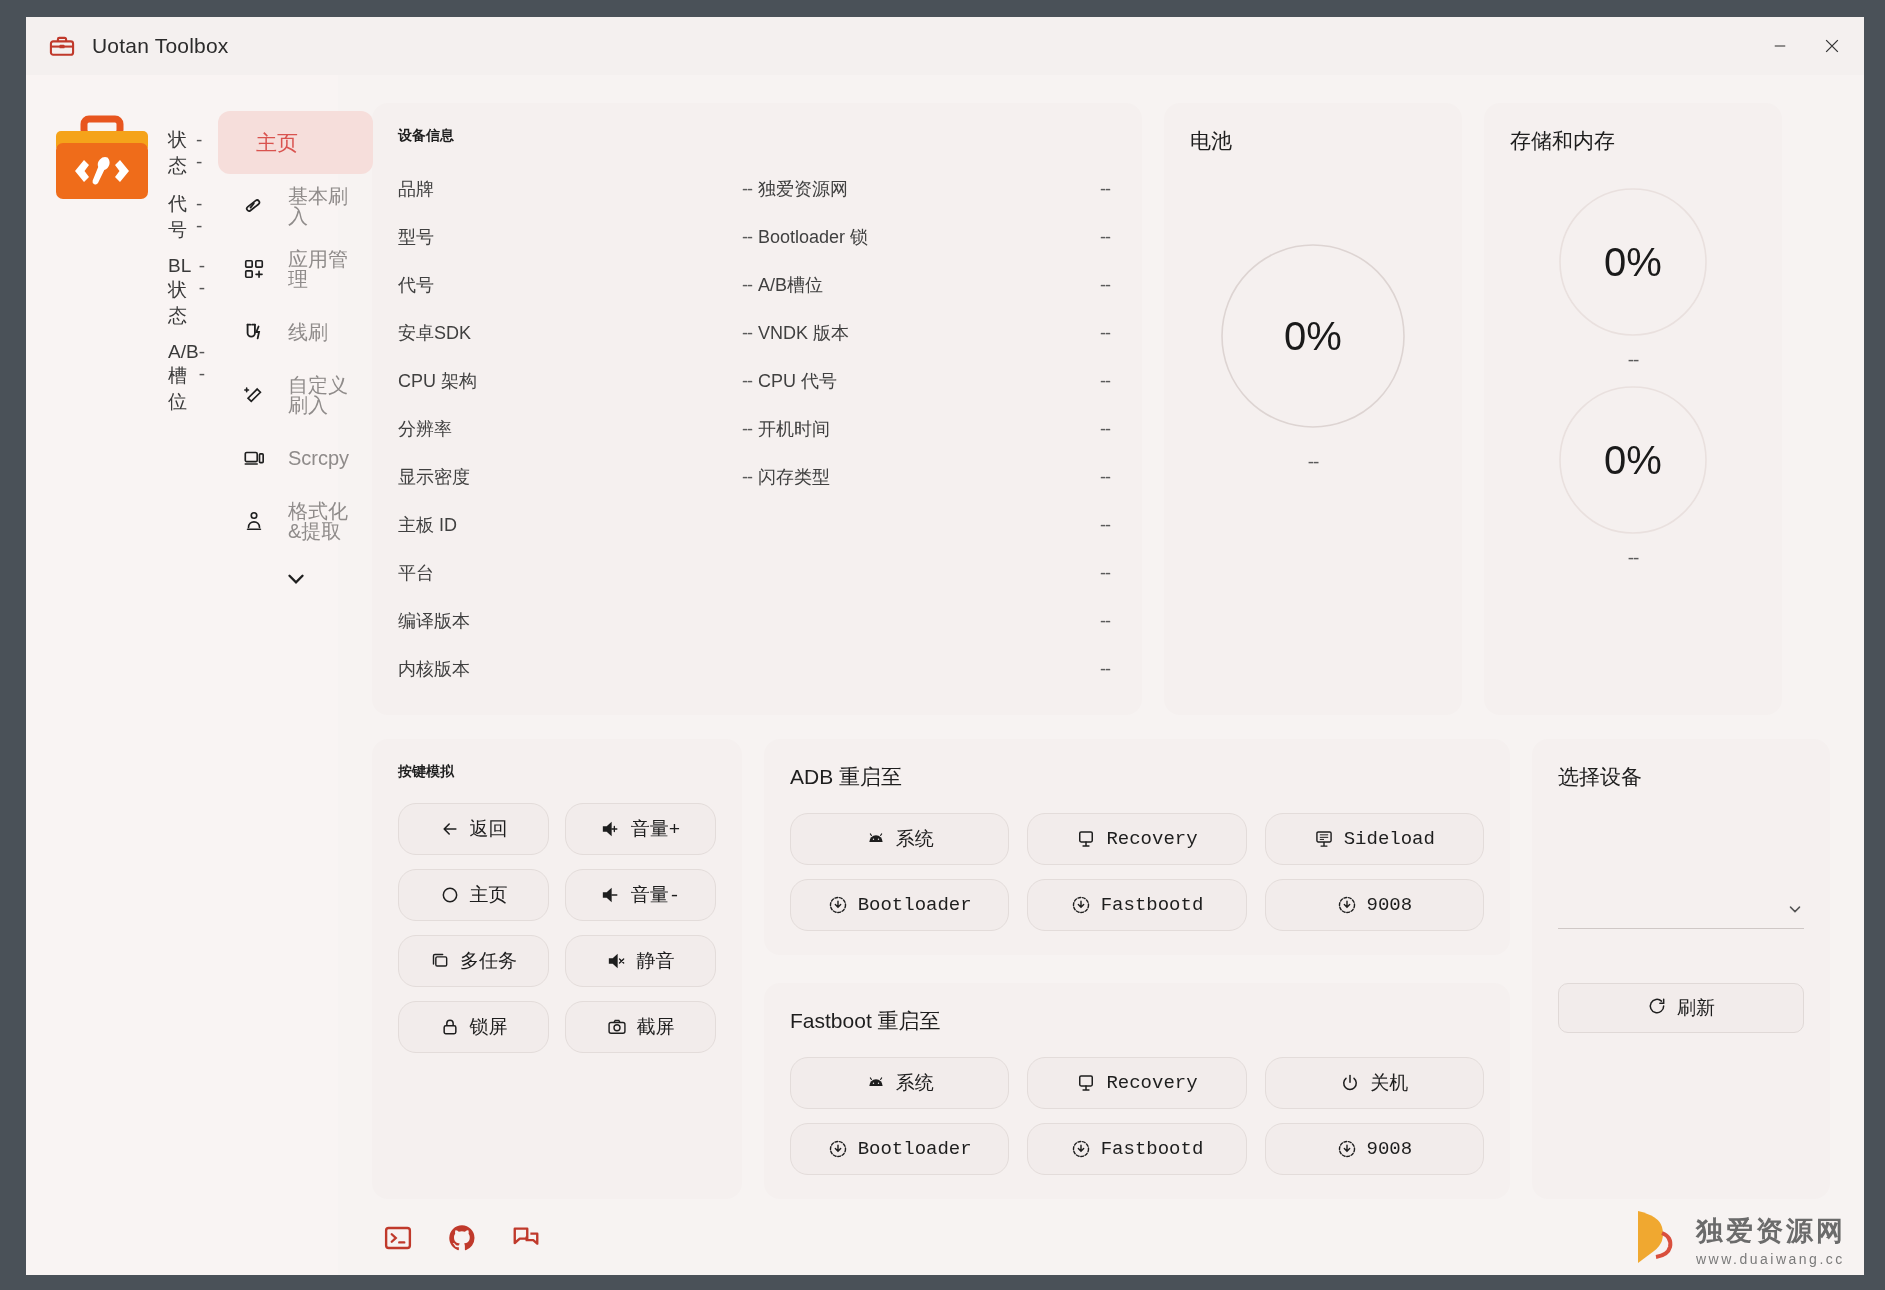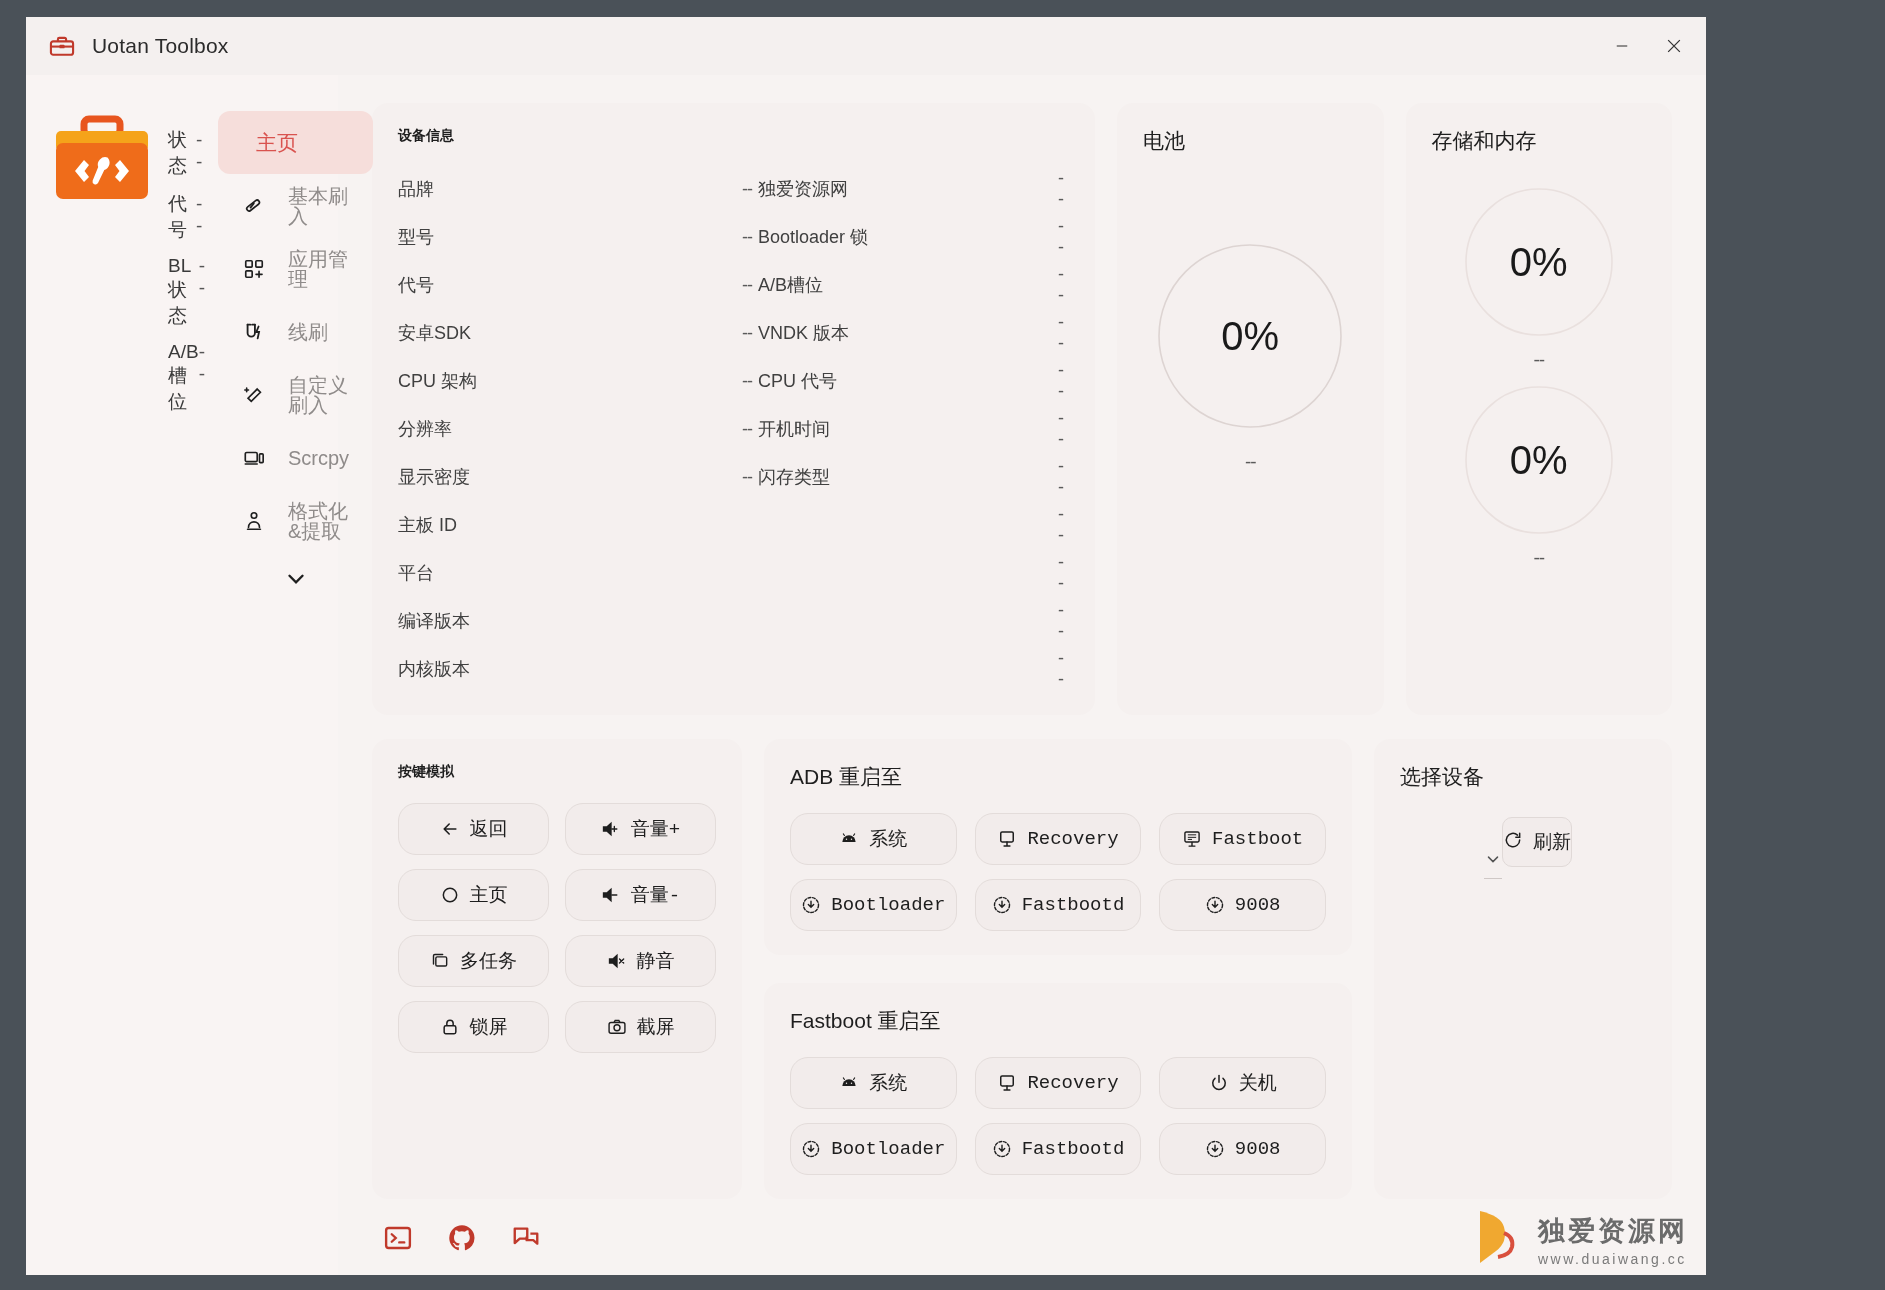--- a/index.html
+++ b/index.html
@@ -5,21 +5,21 @@
   * { box-sizing: border-box; margin: 0; padding: 0; }
   html, body {
     width: 1885px; height: 1290px;
     font-family: "Liberation Sans", "DejaVu Sans", sans-serif;
     background: #4a5158;
     overflow: hidden;
   }
   #app {
     position: absolute;
     left: 26px; top: 17px;
-    width: 1680px; height: 1258px;
+    width: 1838px; height: 1258px;
     background: #f7f3f2;
     display: flex; flex-direction: column;
     overflow: hidden;
   }
 
   
   .titlebar {
     height: 58px; min-height: 58px;
     background: #f4f0ef;
     display: flex; align-items: center;
@@ -153,21 +153,21 @@
   }
   .btn .ic { width: 20px; height: 20px; display:flex; align-items:center; justify-content:center; flex:none; }
 
   .reboot-col { display: flex; flex-direction: column; gap: 28px; flex: 1; min-width: 0; }
   .card-reboot { flex: 1; }
   .reboot-grid {
     display: grid; grid-template-columns: 1fr 1fr 1fr;
     gap: 14px 18px; margin-top: 20px;
   }
 
-  .card-select { width: 298px; display: flex; }
+  .card-select { width: 298px; display: flex; flex-direction: column; }
   .select-box {
     margin-top: 76px; border-bottom: 1px solid #cfc8c6;
     height: 40px; display: flex; align-items: flex-end;
     justify-content: flex-end; padding-bottom: 6px;
   }
   .select-box .ic { color: #555; }
   .refresh-btn {
     margin-top: 54px; height: 50px;
     border: 1px solid #e0d9d7; border-radius: 10px;
     background: #f2eceb;
@@ -558,21 +558,21 @@
                 <span>Recovery</span>
               </div>
               <div class="btn">
                 <span class="ic">
                   <svg viewBox="0 0 24 24" width="20" height="20" fill="none" stroke="#1e1e1e" stroke-width="1.7">
                       <rect x="3.5" y="3.5" width="17" height="12" rx="1.6"></rect>
                       <path d="M12 16v4.5M8.5 20.5h7" stroke-linecap="round"></path>
                       <path d="M7 7h10M7 10h10M7 12.5h5" stroke-width="1.2"></path>
                     </svg>
                 </span>
-                <span>Fastboot</span>
+                <span>Sideload</span>
               </div>
               <div class="btn">
                 <span class="ic">
                   <svg viewBox="0 0 24 24" width="20" height="20" fill="none" stroke="#1e1e1e" stroke-width="1.7" stroke-linecap="round">
                       <circle cx="12" cy="12" r="9" stroke-dasharray="3.3 2.2"></circle>
                       <path d="M12 7.5v7M8.8 11.4l3.2 3.2 3.2-3.2"></path>
                     </svg>
                 </span>
                 <span>Bootloader</span>
               </div>

